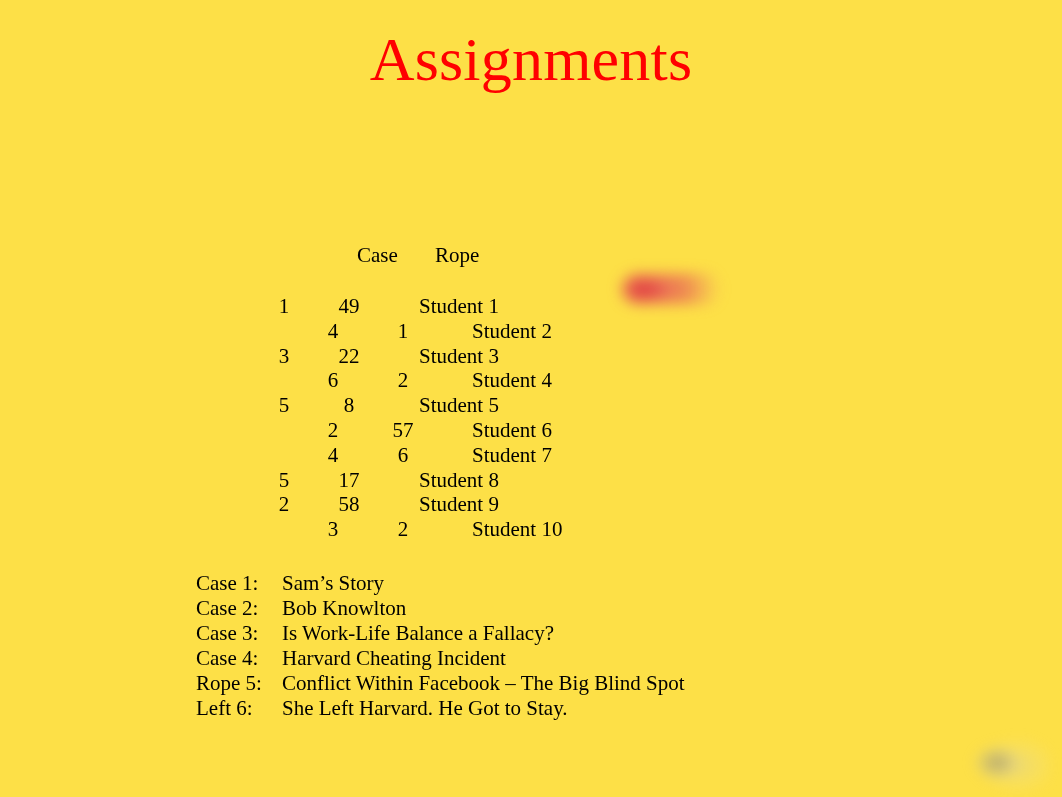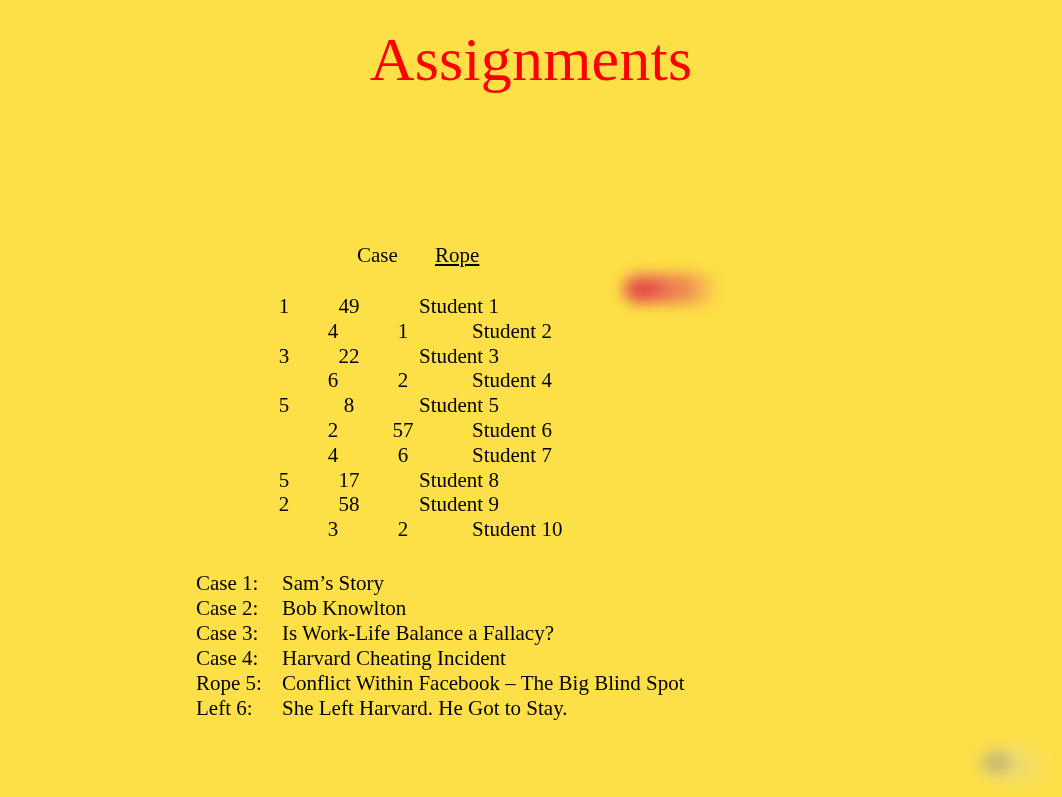--- a/index.html
+++ b/index.html
@@ -62,21 +62,20 @@
   }
   .thead .h-case {
     position: absolute;
     left: 345px;
     top: 0;
   }
   .thead .h-rope {
     position: absolute;
     left: 423px;
     top: 0;
-    text-decoration: underline;
   }
 
   .rows {
     position: relative;
     margin-top: 17px;
   }
   .row {
     position: relative;
     height: 24.8px;
     white-space: nowrap;

